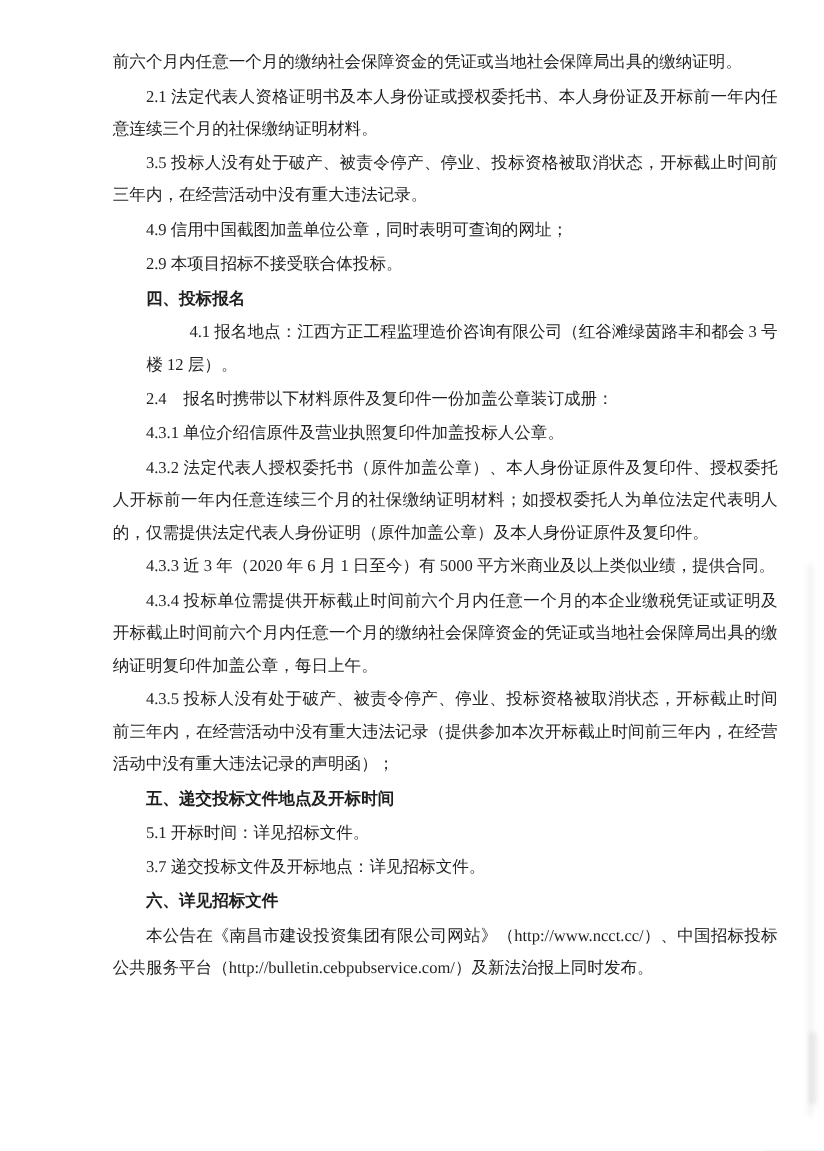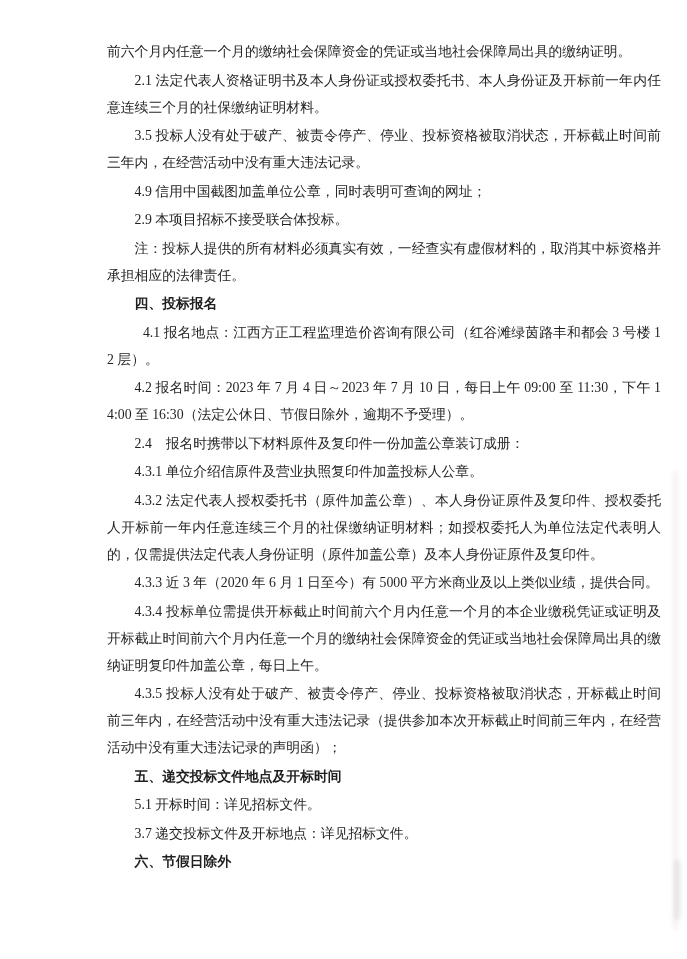--- a/index.html
+++ b/index.html
@@ -13,36 +13,37 @@
     height: 959px;
     margin: 0 auto;
     background: #ffffff;
     overflow: hidden;
     font-family: "Liberation Serif", "DejaVu Serif", serif;
     color: #1f1f1f;
   }
   .content {
     position: absolute;
     top: 38px;
-    left: 107px;
+    left: 94px;
     width: 554px;
   }
   .para {
     margin: 0 0 1.5px 0;
     font-size: 13.8px;
     line-height: 27px;
     text-align: justify;
     text-indent: 2em;
     word-break: break-all;
   }
   .para.no-indent {
     text-indent: 0;
   }
   .para.indent-deep {
     text-indent: 2.6em;
+    margin-left: 28px;
   }
   .para.bold {
     font-weight: bold;
   }
   .edge-shadow {
     position: absolute;
     right: 9px;
     top: 470px;
     width: 5px;
     height: 460px;
@@ -64,30 +65,29 @@
 </head>
 <body>
 
 <div class="page">
   <div class="content">
     <p class="para no-indent">前六个月内任意一个月的缴纳社会保障资金的凭证或当地社会保障局出具的缴纳证明。</p>
     <p class="para">2.1 法定代表人资格证明书及本人身份证或授权委托书、本人身份证及开标前一年内任意连续三个月的社保缴纳证明材料。</p>
     <p class="para">3.5 投标人没有处于破产、被责令停产、停业、投标资格被取消状态，开标截止时间前三年内，在经营活动中没有重大违法记录。</p>
     <p class="para">4.9 信用中国截图加盖单位公章，同时表明可查询的网址；</p>
     <p class="para">2.9 本项目招标不接受联合体投标。</p>
-    <p class="para">注：投标人提供的所有材料必须真实有效，一经查实有虚假材料的，取消其中标资格并承担相应的法律责任。</p>
     <p class="para bold">四、投标报名</p>
     <p class="para indent-deep">4.1 报名地点：江西方正工程监理造价咨询有限公司（红谷滩绿茵路丰和都会 3 号楼 12 层）。</p>
-    <p class="para">4.2 报名时间：2023 年 7 月 4 日～2023 年 7 月 10 日，每日上午 09:00 至 11:30，下午 14:00 至 16:30（法定公休日、节假日除外，逾期不予受理）。</p>
     <p class="para">2.4　报名时携带以下材料原件及复印件一份加盖公章装订成册：</p>
     <p class="para">4.3.1 单位介绍信原件及营业执照复印件加盖投标人公章。</p>
     <p class="para">4.3.2 法定代表人授权委托书（原件加盖公章）、本人身份证原件及复印件、授权委托人开标前一年内任意连续三个月的社保缴纳证明材料；如授权委托人为单位法定代表明人的，仅需提供法定代表人身份证明（原件加盖公章）及本人身份证原件及复印件。</p>
     <p class="para">4.3.3 近 3 年（2020 年 6 月 1 日至今）有 5000 平方米商业及以上类似业绩，提供合同。</p>
     <p class="para">4.3.4 投标单位需提供开标截止时间前六个月内任意一个月的本企业缴税凭证或证明及开标截止时间前六个月内任意一个月的缴纳社会保障资金的凭证或当地社会保障局出具的缴纳证明复印件加盖公章，每日上午。</p>
     <p class="para">4.3.5 投标人没有处于破产、被责令停产、停业、投标资格被取消状态，开标截止时间前三年内，在经营活动中没有重大违法记录（提供参加本次开标截止时间前三年内，在经营活动中没有重大违法记录的声明函）；</p>
     <p class="para bold">五、递交投标文件地点及开标时间</p>
     <p class="para">5.1 开标时间：详见招标文件。</p>
     <p class="para">3.7 递交投标文件及开标地点：详见招标文件。</p>
-    <p class="para bold">六、节假日除外</p>
+    <p class="para bold">六、详见招标文件</p>
+    <p class="para">本公告在《南昌市建设投资集团有限公司网站》（http://www.ncct.cc/）、中国招标投标公共服务平台（http://bulletin.cebpubservice.com/）及新法治报上同时发布。</p>
   </div>
   <div class="edge-shadow"></div>
   <div class="edge-shadow-top"></div>
 </div>
 
 </body></html>

